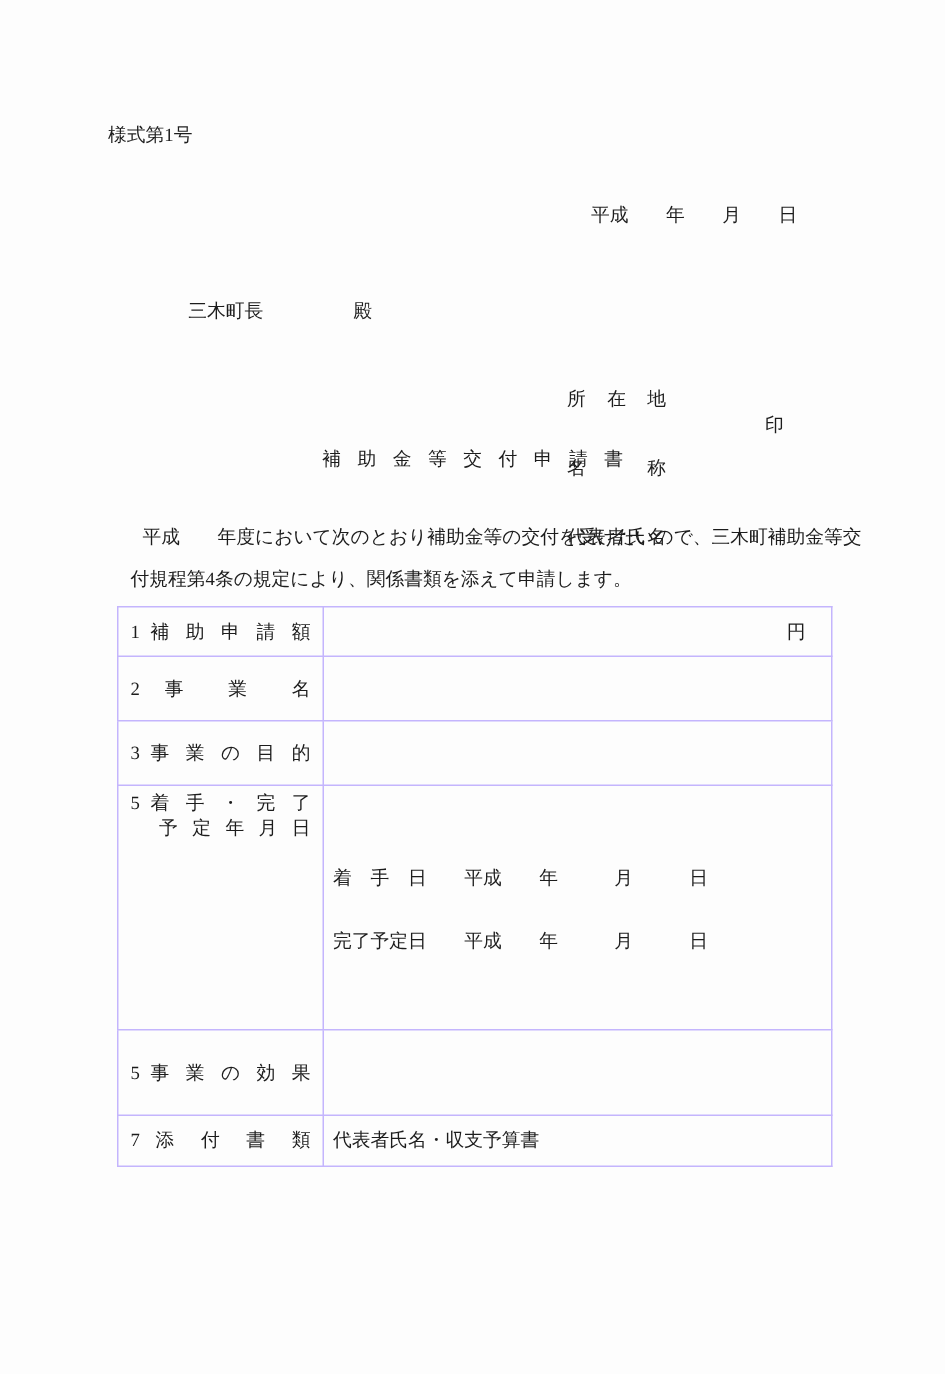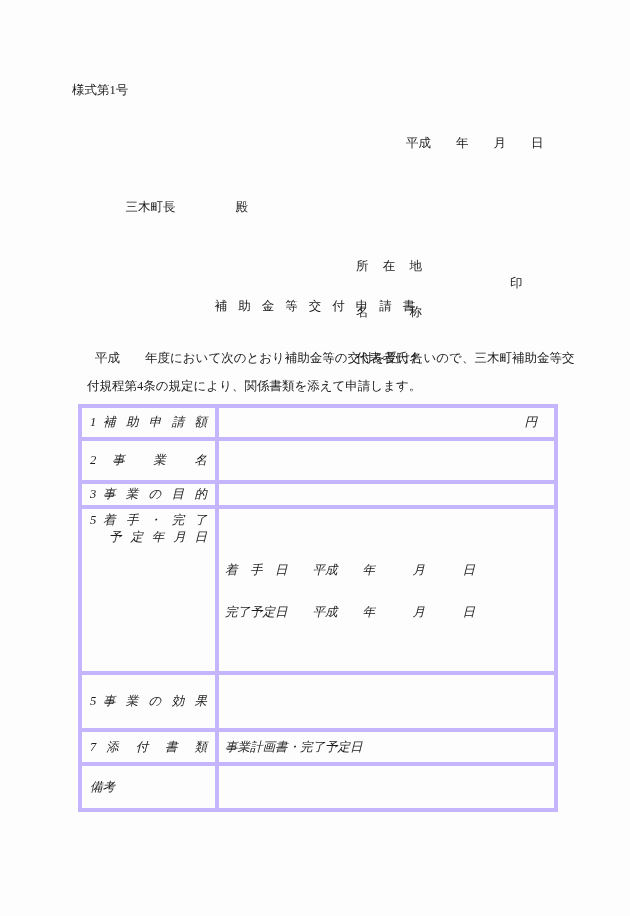--- a/index.html
+++ b/index.html
@@ -12,24 +12,24 @@
     background: #fdfdfd;
     color: #1c1c1c;
     font-family: "Liberation Serif", "DejaVu Serif", serif;
     font-size: 12.5px;
     line-height: 1;
     overflow: hidden;
     padding-left: 32px;
   }
   .abs { position: absolute; white-space: pre; }
   .form-number { left: 72px; top: 84px; }
-  .date-line { left: 406px; top: 137px; }
+  .date-line { left: 394px; top: 137px; }
   .addressee { left: 113px; top: 188px; }
   .addressee .honorific { margin-left: 60px; }
-  .identity { left: 356px; top: 235px; width: 66px; }
+  .identity { left: 378px; top: 235px; width: 66px; }
   .identity-line {
     line-height: 13px;
     margin-bottom: 8px;
     text-align: justify;
     text-align-last: justify;
     text-justify: inter-word;
   }
   .seal { left: 510px; top: 277px; }
   .doc-title {
     left: 0; right: 0; top: 300px;
@@ -43,39 +43,38 @@
   table.form-table {
     position: absolute;
     left: 78px; top: 404px;
     width: 476px;
     border-collapse: collapse;
     table-layout: fixed;
     font-size: 12.5px;
     color: #1c1c1c;
   }
   .form-table td {
-    border: 4px solid #c4b5fd;
+    border: 1px solid #c4b5fd;
     vertical-align: middle;
     overflow: hidden;
-    font-style: italic;
   }
   .form-table col.c-label { width: 137px; }
   .form-table col.c-value { width: 339px; }
   td.lbl {
     padding: 0 8px;
     text-align: justify;
     text-align-last: justify;
     text-justify: inter-word;
   }
   td.lbl-plain { padding: 0 8px; text-align: left; text-align-last: left; }
   td.val { padding: 0 6px; white-space: pre; }
   td.val-right { text-align: right; padding-right: 17px; }
   tr.r1 { height: 33px; }
   tr.r2 { height: 43px; }
-  tr.r3 { height: 25px; }
+  tr.r3 { height: 43px; }
   tr.r4 { height: 45px; }
   tr.r5 { height: 40px; }
   tr.r6 { height: 57px; }
   tr.r7 { height: 34px; }
   tr.r8 { height: 46px; }
   tr.r5 td { vertical-align: top; padding-top: 3px; }
   tr.r5 .two-line div { line-height: 17px; }
   tr.r5 td.lbl { text-align-last: auto; margin-top: 36px; }
   tr.r5 .lbl-line {
     text-align: justify;
@@ -140,22 +139,18 @@
           <div>完了予定日　　平成　　年　　　月　　　日</div>
         </div>
       </td>
     </tr>
     <tr class="r6">
       <td class="lbl">5 事 業 の 効 果</td>
       <td class="val"></td>
     </tr>
     <tr class="r7">
       <td class="lbl">7 添 付 書 類</td>
-      <td class="val">事業計画書・完了予定日</td>
-    </tr>
-    <tr class="r8">
-      <td class="lbl-plain">備考</td>
-      <td class="val"></td>
+      <td class="val">代表者氏名・収支予算書</td>
     </tr>
   </tbody>
     </table>
 
 </div>
 
 </body></html>

